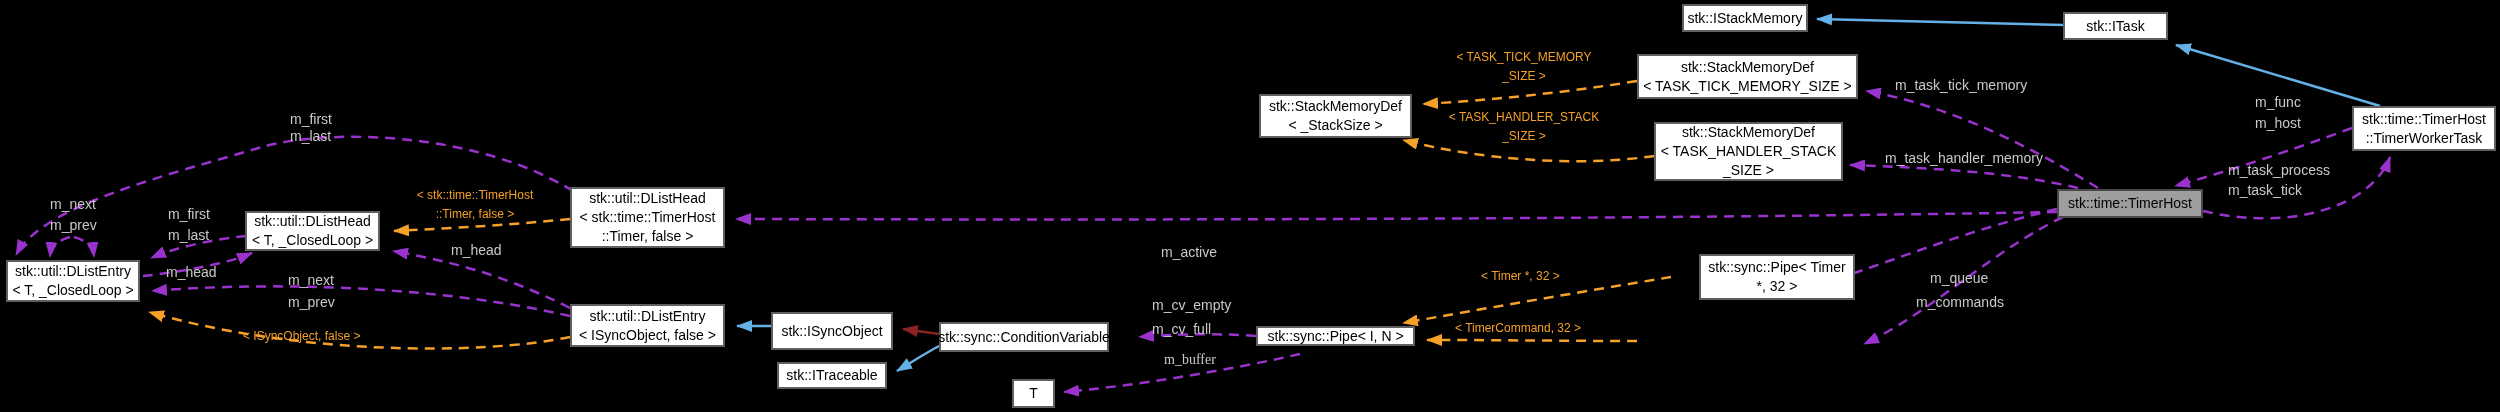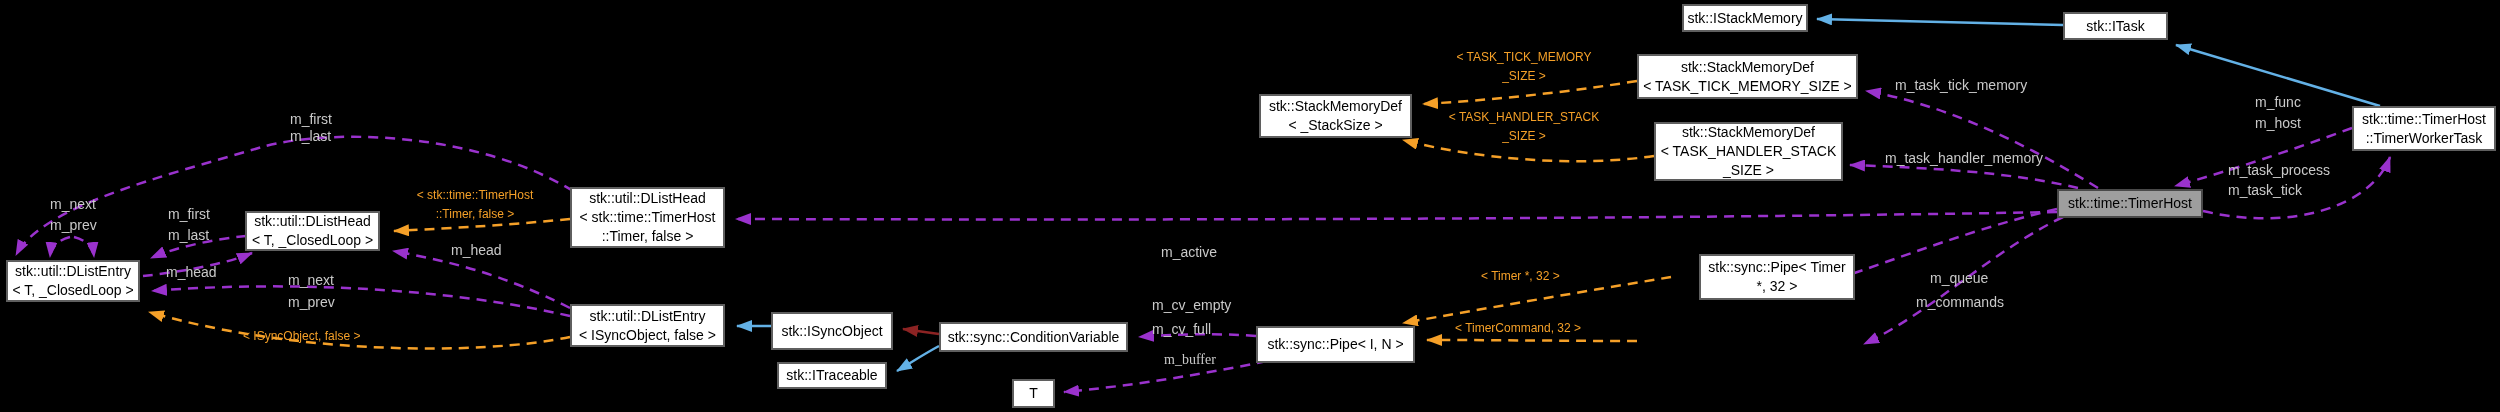--- a/index.html
+++ b/index.html
@@ -76,23 +76,23 @@
 &lt; T, _ClosedLoop &gt;</div>
   <div class="node" style="left:245px;top:211px;width:135px;height:40px;">stk::util::DListHead
 &lt; T, _ClosedLoop &gt;</div>
   <div class="node" style="left:570px;top:187px;width:155px;height:61px;">stk::util::DListHead
 &lt; stk::time::TimerHost
 ::Timer, false &gt;</div>
   <div class="node" style="left:570px;top:304px;width:155px;height:43px;">stk::util::DListEntry
 &lt; ISyncObject, false &gt;</div>
   <div class="node" style="left:771px;top:312px;width:122px;height:38px;">stk::ISyncObject</div>
   <div class="node" style="left:777px;top:362px;width:110px;height:27px;">stk::ITraceable</div>
-  <div class="node" style="left:939px;top:322px;width:189px;height:30px;">stk::sync::ConditionVariable</div>
+  <div class="node" style="left:939px;top:322px;width:170px;height:30px;">stk::sync::ConditionVariable</div>
   <div class="node" style="left:1012px;top:379px;width:43px;height:29px;">T</div>
-  <div class="node" style="left:1256px;top:326px;width:159px;height:37px;">stk::sync::Pipe&lt; I, N &gt;</div>
+  <div class="node" style="left:1256px;top:326px;width:159px;height:20px;">stk::sync::Pipe&lt; I, N &gt;</div>
   <div class="node" style="left:1671px;top:254px;width:156px;height:46px;margin-left:28px;">stk::sync::Pipe&lt; Timer
 *, 32 &gt;</div>
   <div class="node" style="left:1259px;top:94px;width:153px;height:44px;">stk::StackMemoryDef
 &lt; _StackSize &gt;</div>
   <div class="node" style="left:1637px;top:54px;width:221px;height:45px;">stk::StackMemoryDef
 &lt; TASK_TICK_MEMORY_SIZE &gt;</div>
   <div class="node" style="left:1654px;top:122px;width:189px;height:59px;">stk::StackMemoryDef
 &lt; TASK_HANDLER_STACK
 _SIZE &gt;</div>
   <div class="node" style="left:1682px;top:4px;width:126px;height:28px;">stk::IStackMemory</div>

